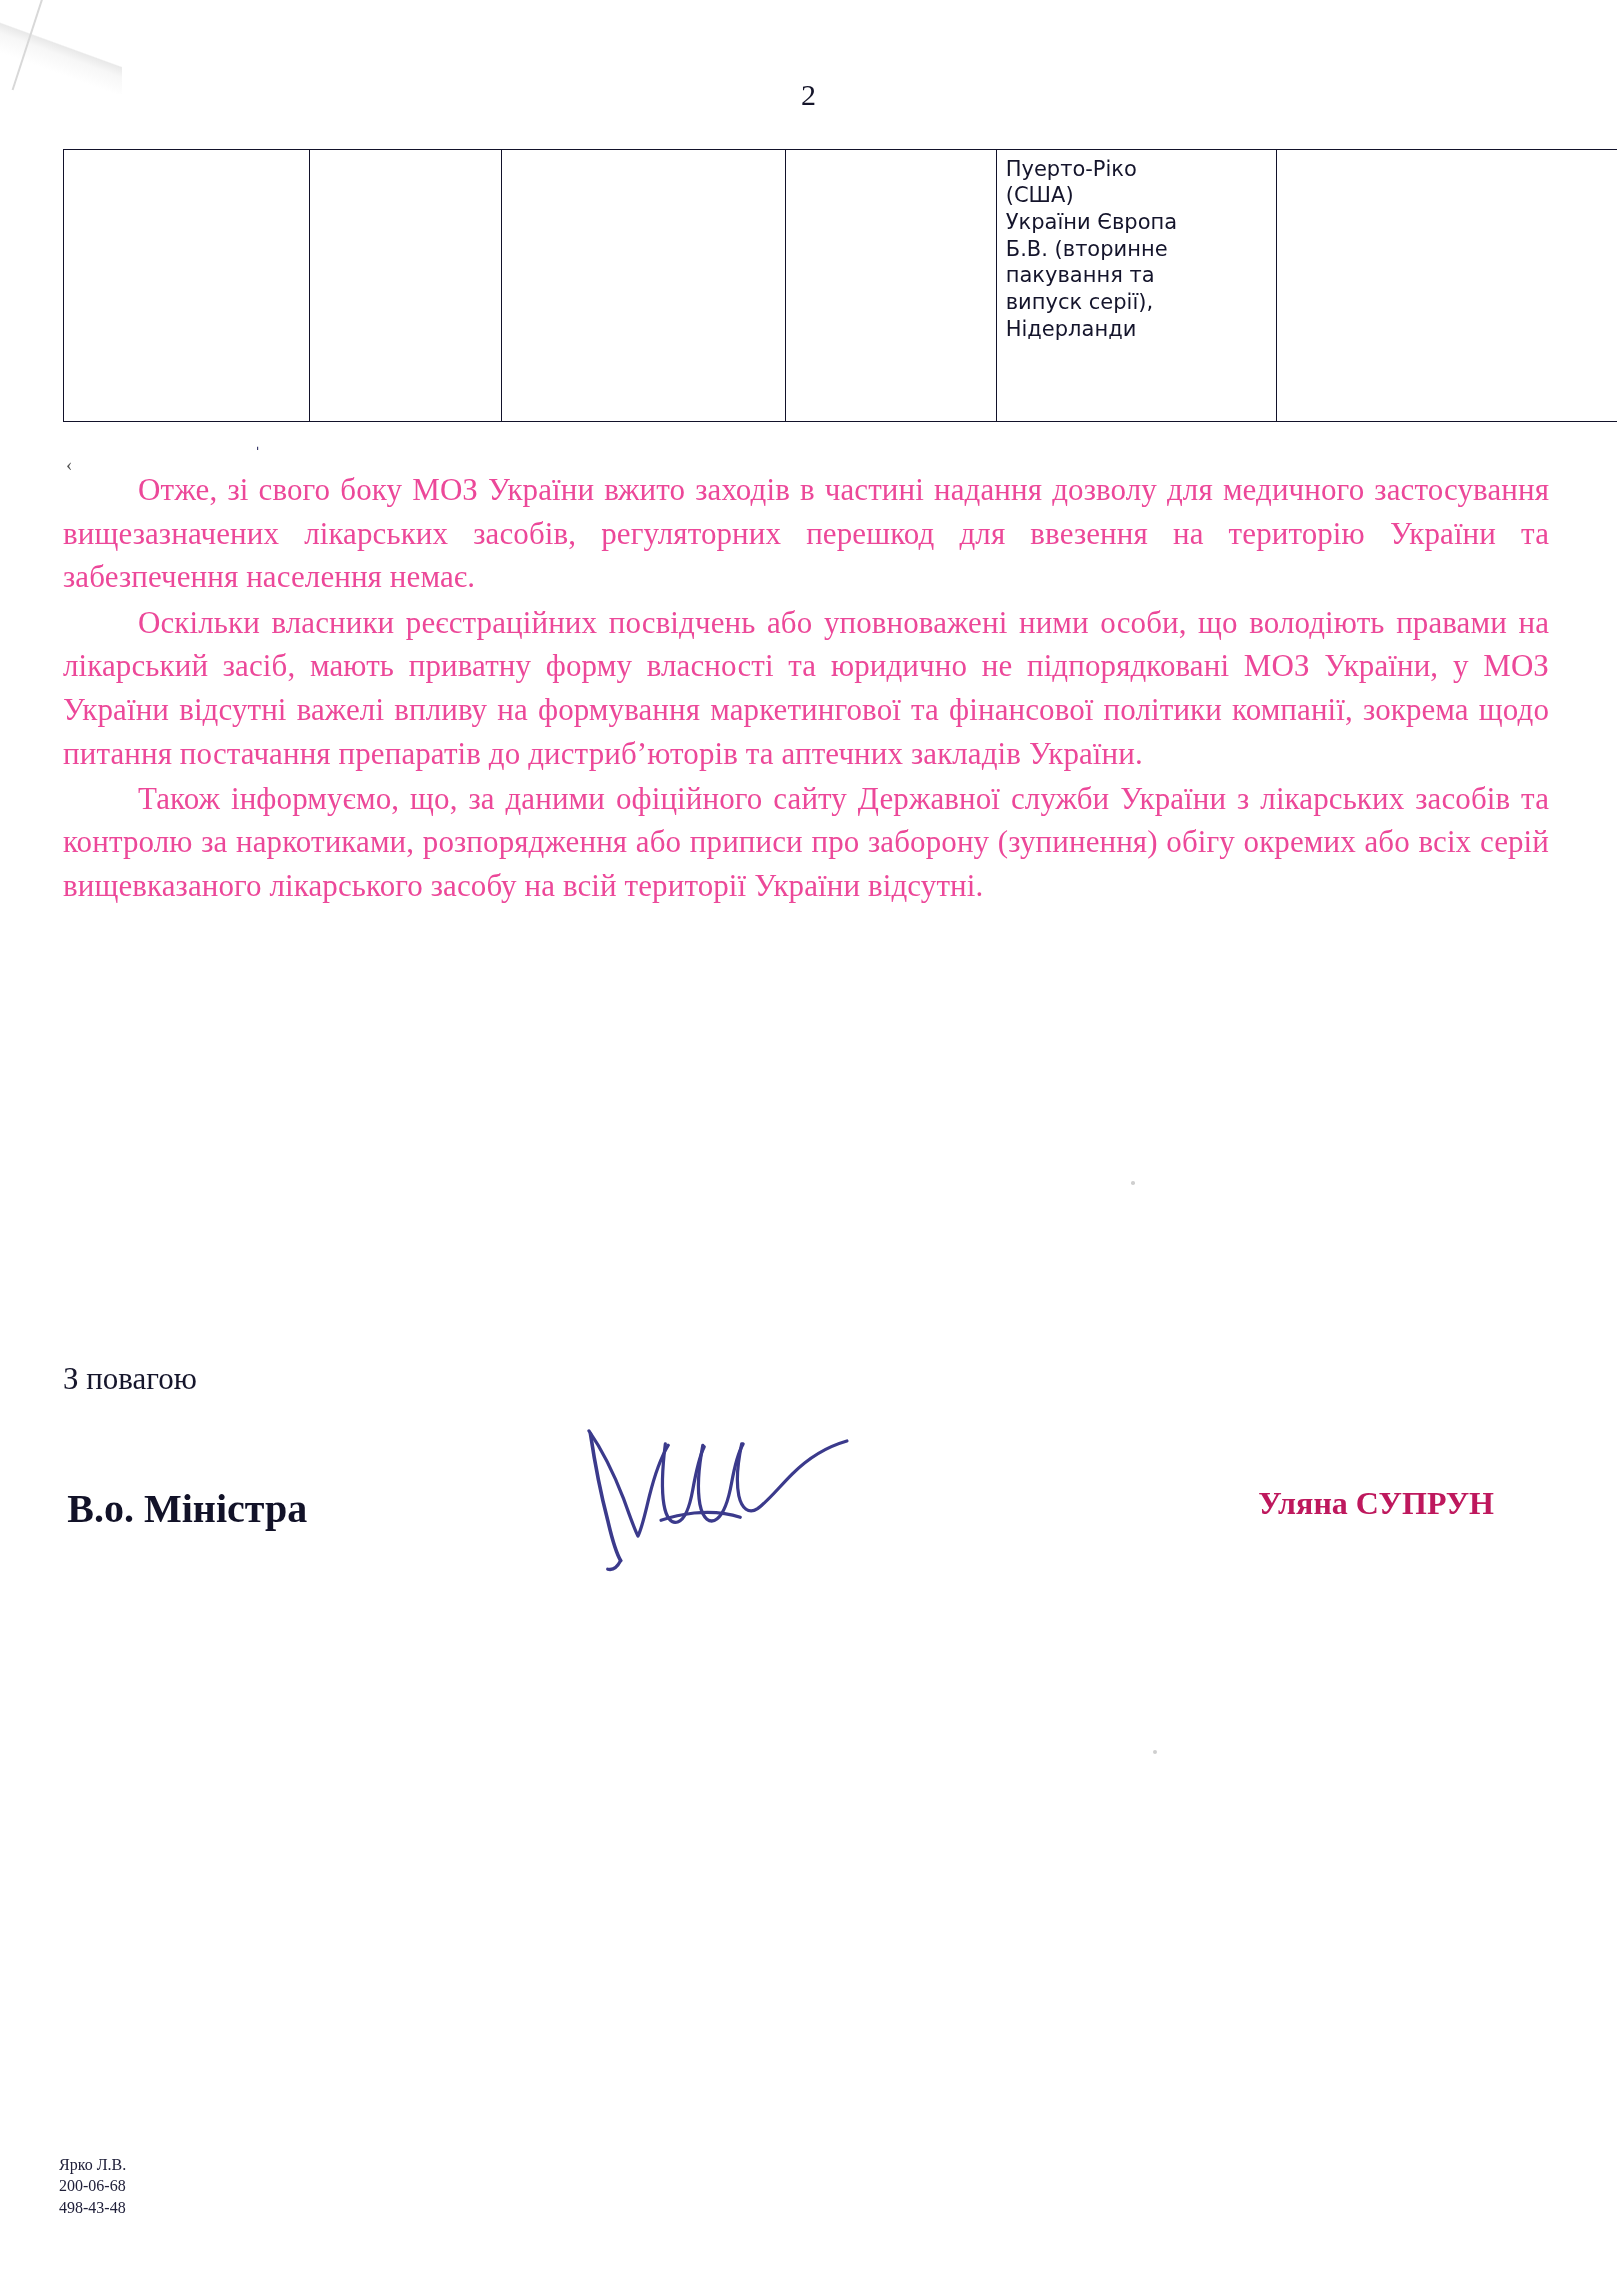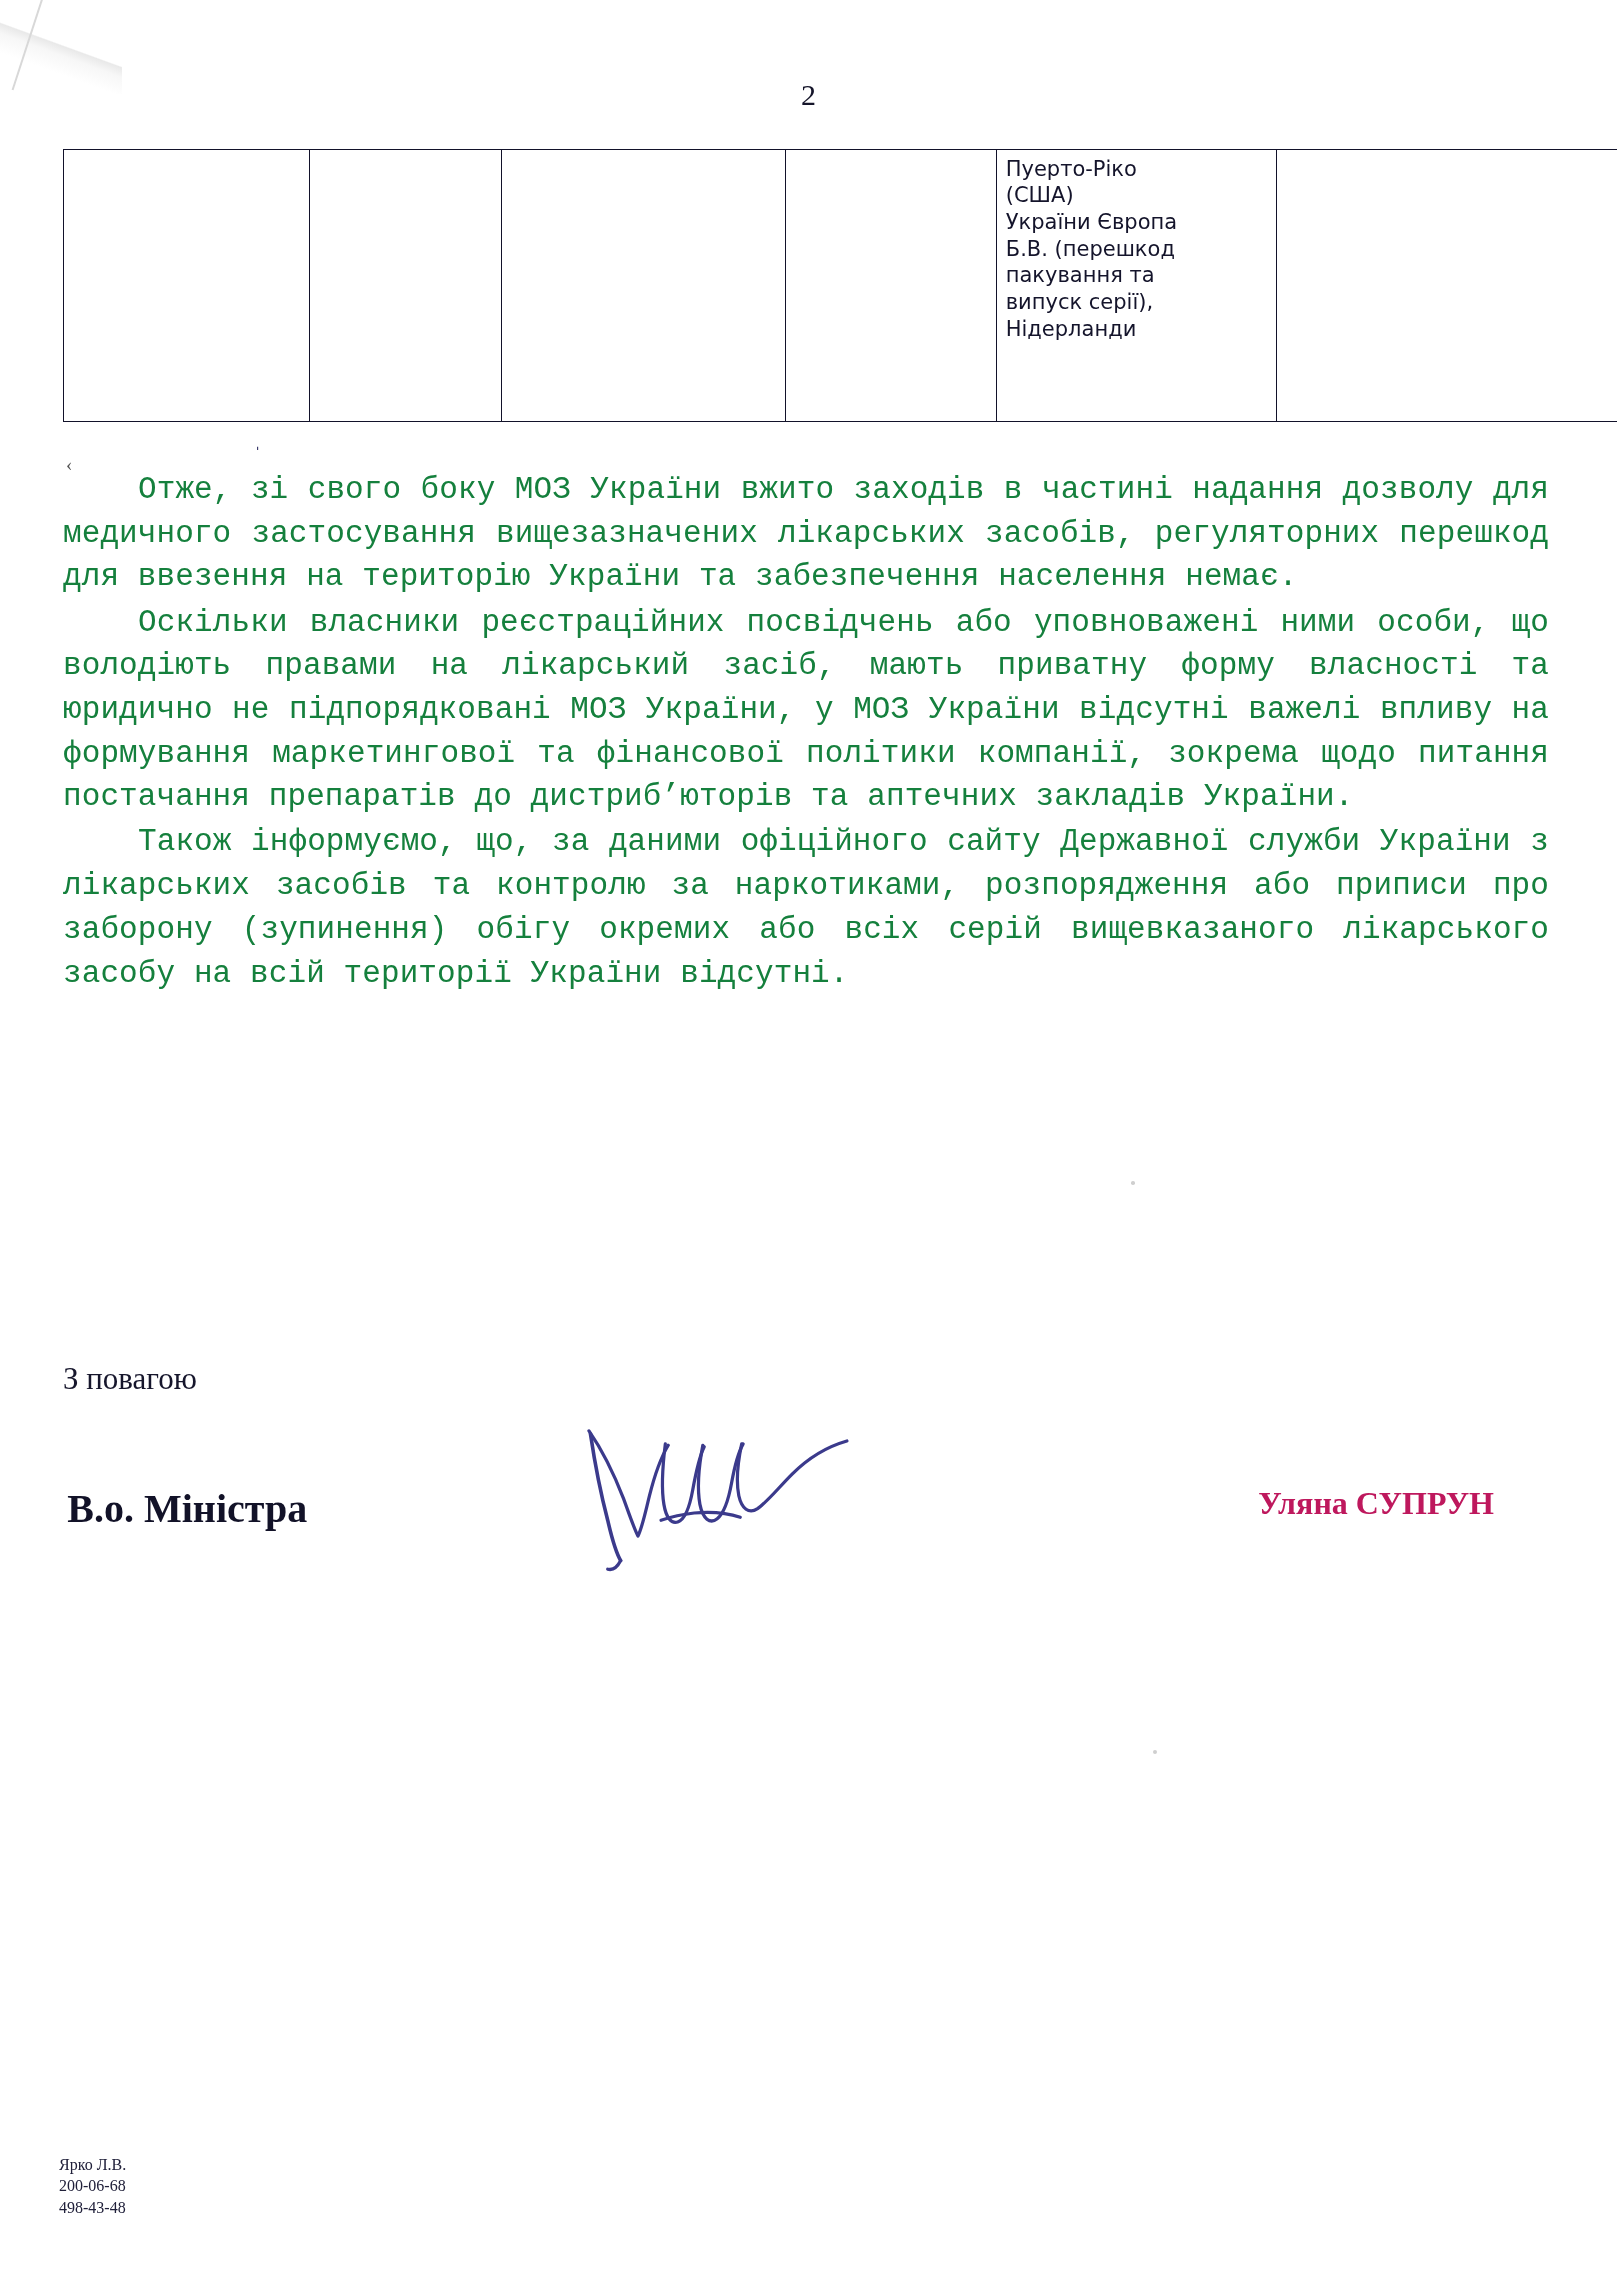--- a/index.html
+++ b/index.html
@@ -87,24 +87,24 @@
   .body-text {
     position: absolute;
     left: 63px;
     top: 468px;
     width: 1486px;
   }
   .body-text p {
     margin: 0 0 1.4px 0;
     text-align: justify;
     text-indent: 75px;
-    font-family: Liberation Mono, monospace;
+    font-family: Liberation Serif, serif;
     font-size: 31px;
     line-height: 1.41;
-    color: #15803d;
+    color: #ec4899;
     letter-spacing: 0.1px;
   }
 
   .tick-mark {
     position: absolute;
     left: 66px;
     top: 454px;
     font-size: 19px;
     color: #555;
   }
@@ -192,21 +192,21 @@
       <tr>
     <td class="c1"></td>
     <td class="c2"></td>
     <td class="c3"></td>
     <td class="c4"></td>
     <td class="c5">
       <div class="cell-lines" id="cell-manufacturer">
             <span>Пуерто-Ріко</span>
             <span>(США)</span>
             <span>України Європа</span>
-            <span>Б.В. (перешкод</span>
+            <span>Б.В. (вторинне</span>
             <span>пакування та</span>
             <span>випуск серії),</span>
             <span>Нідерланди</span>
           </div>
     </td>
     <td class="c6"></td>
   </tr>
 </tbody>
   </table>
 

